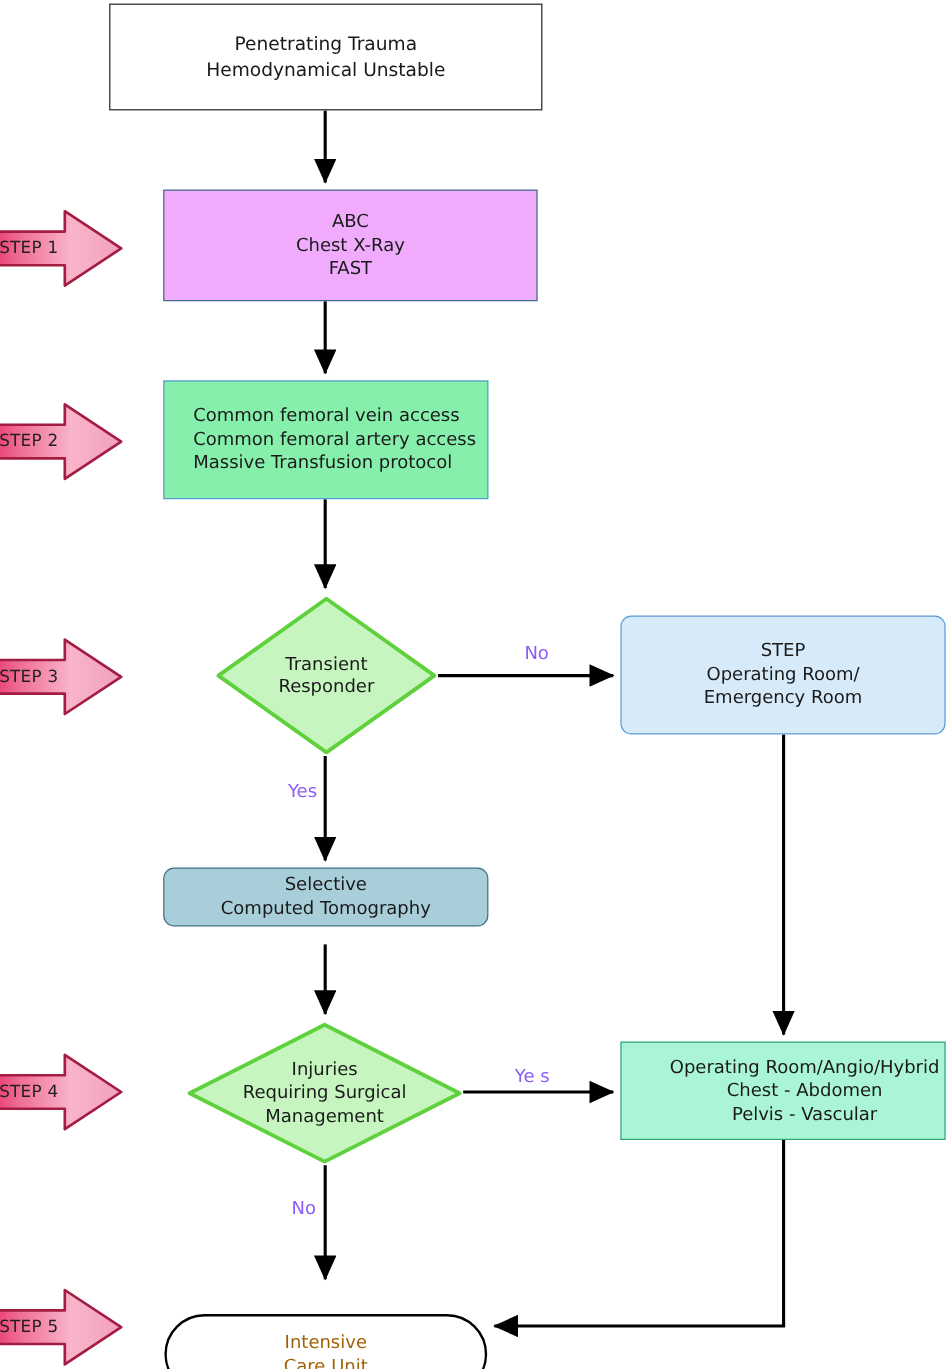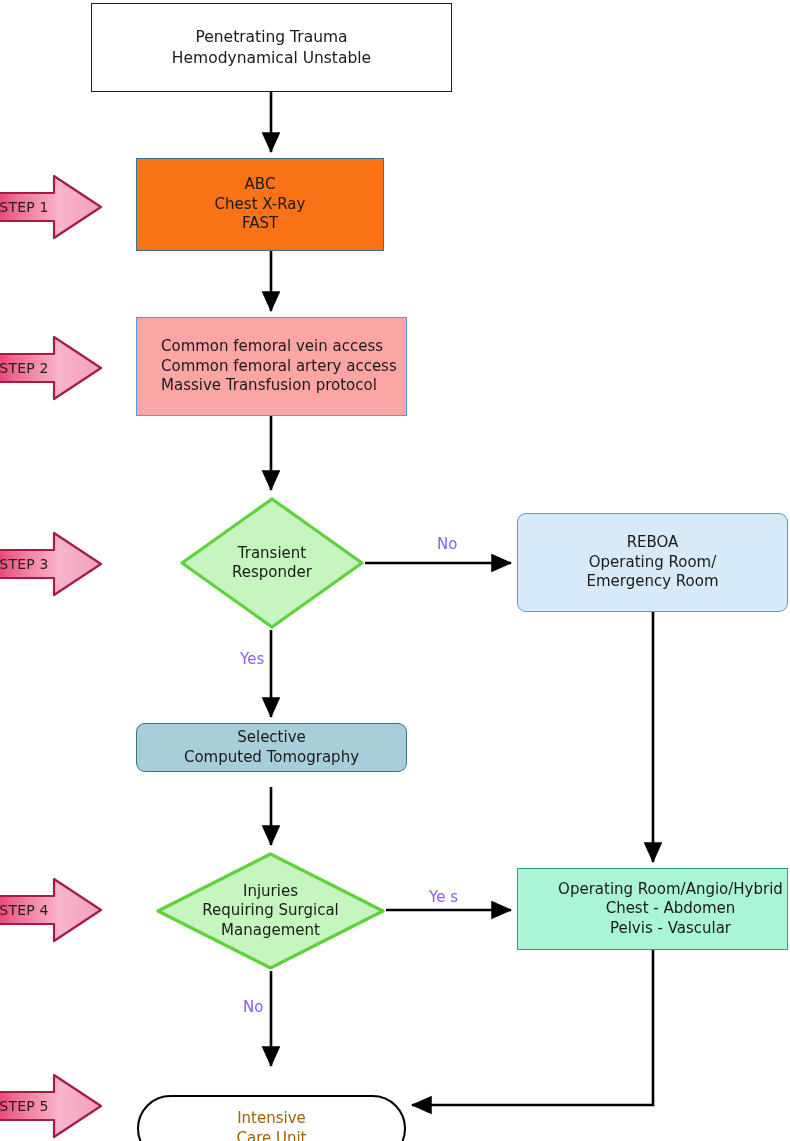--- a/index.html
+++ b/index.html
@@ -43,30 +43,30 @@
   
   .n-start {
     left: 91px; top: 3px; width: 361px; height: 89px;
     background: #ffffff;
     border: 1.4px solid #231f20;
     font-size: 15.5px;
   }
 
   
   .n-abc {
-    left: 136px; top: 158px; width: 248px; height: 93px;
-    background: #f97316;
+    left: 136px; top: 158px; width: 312px; height: 93px;
+    background: #f0abfc;
     border: 1.4px solid #3f6f86;
     font-size: 15px;
   }
 
   
   .n-access {
     left: 136px; top: 317px; width: 271px; height: 99px;
-    background: #fca5a5;
+    background: #86efac;
     border: 1.4px solid #5b9bd5;
     font-size: 15px;
     align-items: flex-start;
     text-align: left;
     padding-left: 24px;
   }
 
   
   .n-reboa {
     left: 517px; top: 513px; width: 271px; height: 99px;
@@ -231,21 +231,21 @@
     <svg class="dia-shape" viewBox="0 0 186 134" preserveAspectRatio="none">
       <polygon points="93,3 183,67 93,131 3,67" fill="#c6f5c0" stroke="#5fd13c" stroke-width="3.2" stroke-linejoin="round"></polygon>
     </svg>
     <div class="dia-text">
       <span class="ln">Transient</span>
       <span class="ln">Responder</span>
     </div>
   </div>
 
   <div class="node n-reboa">
-    <span class="ln">REBOA</span>
+    <span class="ln">STEP</span>
     <span class="ln">Operating Room/</span>
     <span class="ln">Emergency Room</span>
   </div>
 
   <div class="node n-ct">
     <span class="ln">Selective</span>
     <span class="ln">Computed Tomography</span>
   </div>
 
   <div class="diamond d-injuries">

